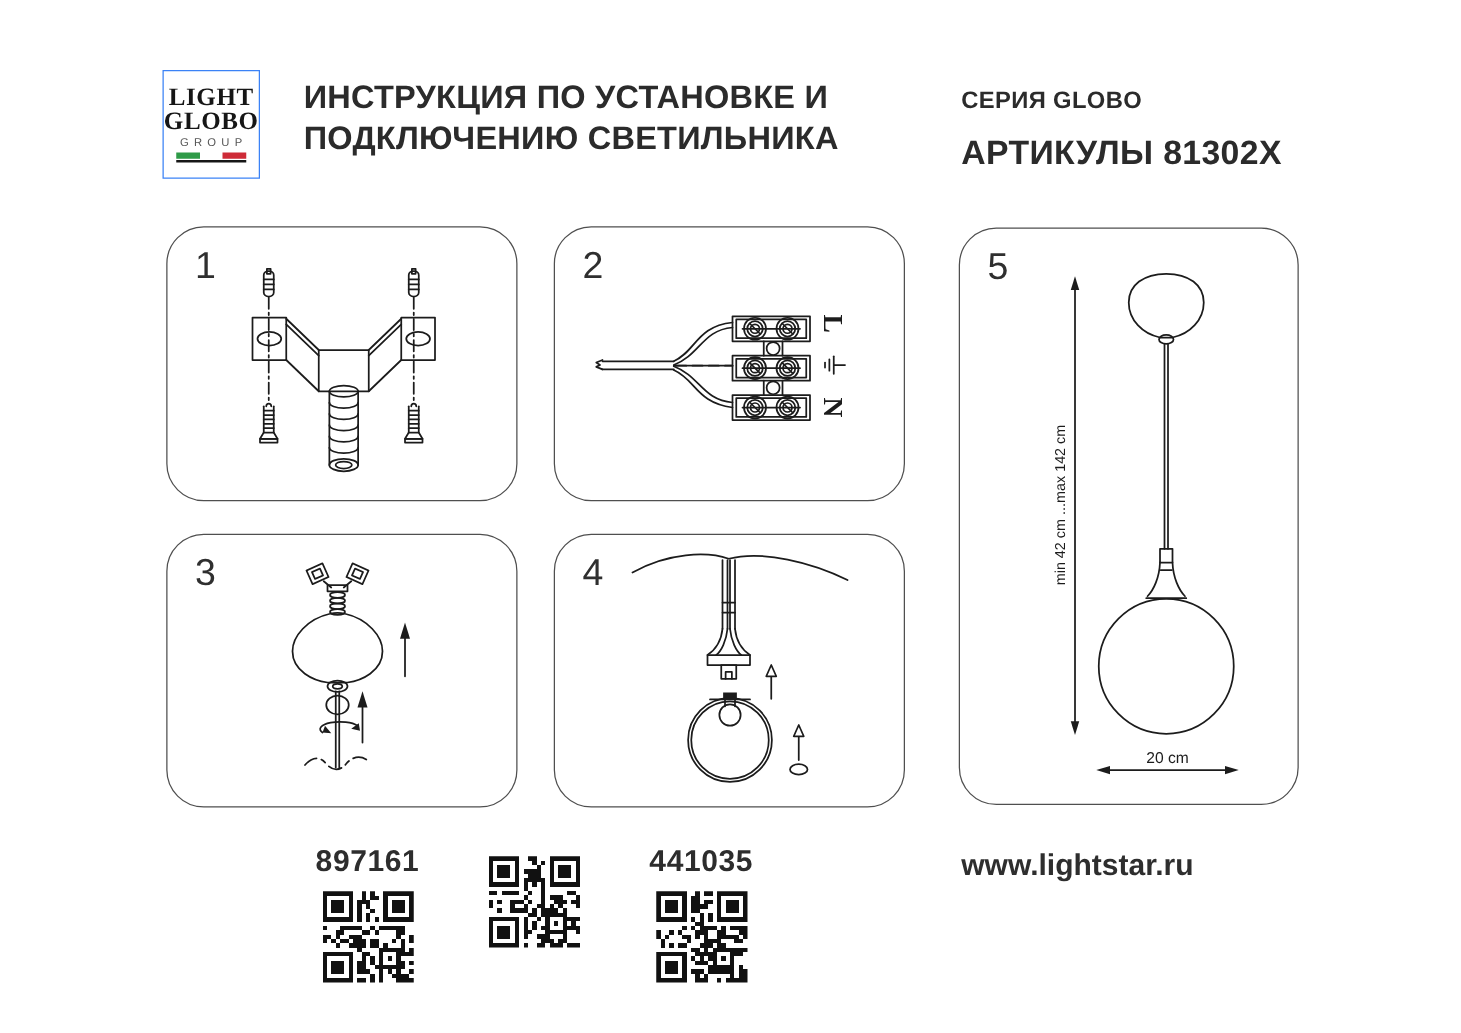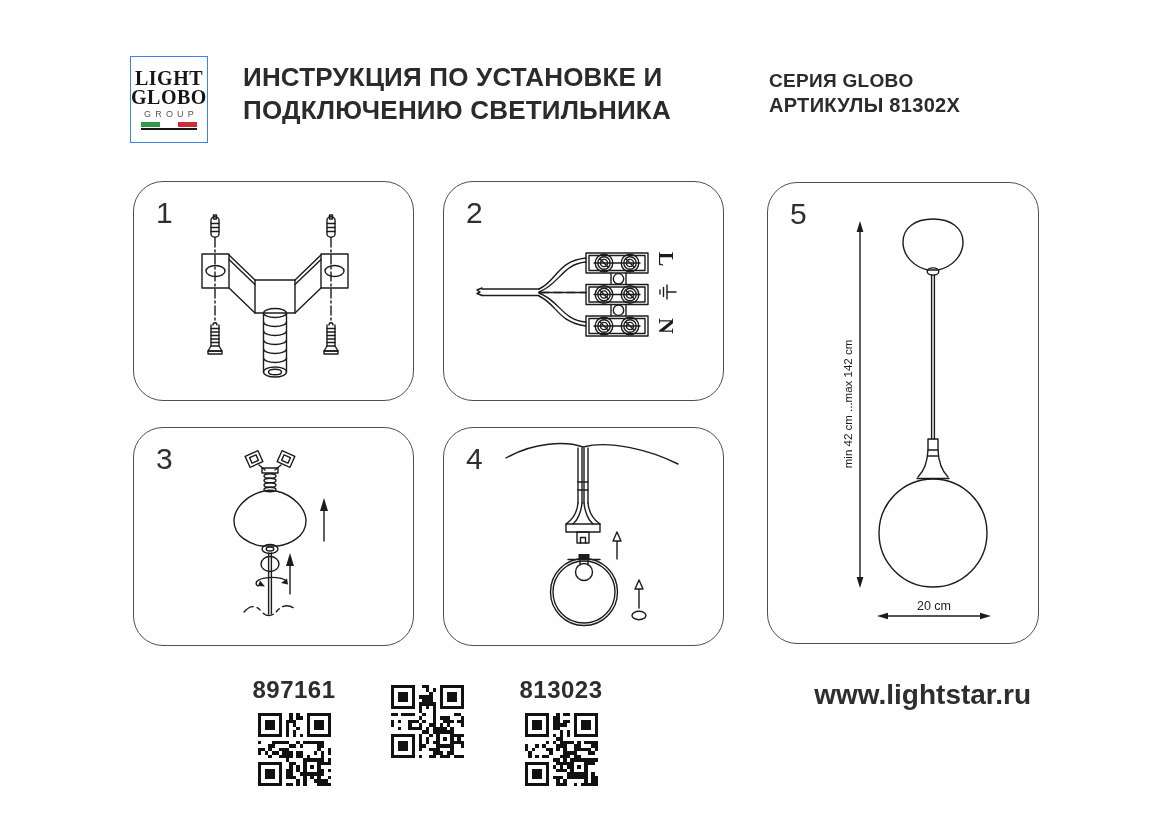--- a/index.html
+++ b/index.html
@@ -11,43 +11,43 @@
   .logo-word{font-family:"Liberation Serif",serif;font-weight:bold;font-size:20px;line-height:.92;
              color:#161616;letter-spacing:.5px;}
   .logo-group{font-size:9px;letter-spacing:4.2px;color:#565656;margin:3px 0 3px 4px;}
   .flag{display:flex;width:56px;height:5px;}
   .flag span{flex:1;}
   .flag-underline{width:56px;height:2px;background:#161616;margin-top:1px;}
   .title{position:absolute;left:243px;top:61px;font-size:26px;font-weight:bold;line-height:33px;
          color:#2b2b2b;letter-spacing:.2px;}
   .series-block{position:absolute;left:769px;top:70px;width:262px;text-align:left;color:#2b2b2b;}
   .series{font-size:19px;font-weight:bold;letter-spacing:.3px;}
-  .articles{font-size:20px;font-weight:bold;margin-top:2px;letter-spacing:.3px;}
+  .articles{font-size:27px;font-weight:bold;margin-top:15px;letter-spacing:.3px;}
   
   .panel{position:absolute;border:1.6px solid #4f4f4f;border-radius:30px;box-sizing:border-box;background:#fff;}
   .p1{left:133px;top:181px;width:281px;height:220px;}
   .p2{left:443px;top:181px;width:281px;height:220px;}
   .p3{left:133px;top:427px;width:281px;height:219px;}
   .p4{left:443px;top:427px;width:281px;height:219px;}
   .p5{left:767px;top:182px;width:272px;height:462px;}
   .pnum{position:absolute;left:22px;top:14px;font-size:30px;color:#2f2f2f;font-weight:400;}
   .panel svg{position:absolute;left:0;top:0;}
   .ln{stroke:#1c1c1c;fill:none;stroke-width:1.4;stroke-linecap:round;stroke-linejoin:round;}
   .lnw{stroke:#1c1c1c;fill:#fff;stroke-width:1.4;stroke-linejoin:round;}
   .fl{fill:#1c1c1c;stroke:none;}
   .dim{font-size:12.5px;fill:#1c1c1c;font-family:"Liberation Sans",sans-serif;}
   .dimv{font-size:11.5px;fill:#1c1c1c;font-family:"Liberation Sans",sans-serif;}
   .serif-lbl{font-family:"Liberation Serif",serif;font-weight:bold;font-size:22px;fill:#1c1c1c;}
   
   .qr-group{position:absolute;top:676px;width:140px;text-align:center;}
   .g1{left:224px;} .g2{left:357px;} .g3{left:491px;}
   .art-code{font-size:24px;font-weight:bold;color:#2d2d2d;letter-spacing:.5px;}
   .qr-box{margin-top:9px;display:inline-block;line-height:0;}
-  .website{position:absolute;left:769px;top:679px;width:262px;text-align:right;
-           font-size:28px;font-weight:bold;color:#2e2e2e;}
+  .website{position:absolute;left:769px;top:679px;width:262px;text-align:left;
+           font-size:24px;font-weight:bold;color:#2e2e2e;}
 </style>
 </head>
 <body>
 
 <div class="sheet">
 
   <div class="logo">
     <div class="logo-word">LIGHT</div>
     <div class="logo-word">GLOBO</div>
     <div class="logo-group">GROUP</div>
@@ -819,21 +819,21 @@
           <rect x="12" y="20" width="1" height="1"></rect>
           <rect x="14" y="20" width="1" height="1"></rect>
           <rect x="15" y="20" width="1" height="1"></rect>
           <rect x="16" y="20" width="1" height="1"></rect>
           <rect x="18" y="20" width="1" height="1"></rect>
           <rect x="19" y="20" width="1" height="1"></rect>
           <rect x="20" y="20" width="1" height="1"></rect>
         </svg></div>
   </div>
   <div class="qr-group g3">
-    <div class="art-code">813023</div>
+    <div class="art-code">441035</div>
     <div class="qr-box"><svg viewBox="0 0 21 21" width="73" height="73" shape-rendering="crispEdges" fill="#111">
           <rect x="0" y="0" width="1" height="1"></rect>
           <rect x="1" y="0" width="1" height="1"></rect>
           <rect x="2" y="0" width="1" height="1"></rect>
           <rect x="3" y="0" width="1" height="1"></rect>
           <rect x="4" y="0" width="1" height="1"></rect>
           <rect x="5" y="0" width="1" height="1"></rect>
           <rect x="6" y="0" width="1" height="1"></rect>
           <rect x="9" y="0" width="1" height="1"></rect>
           <rect x="11" y="0" width="1" height="1"></rect>

